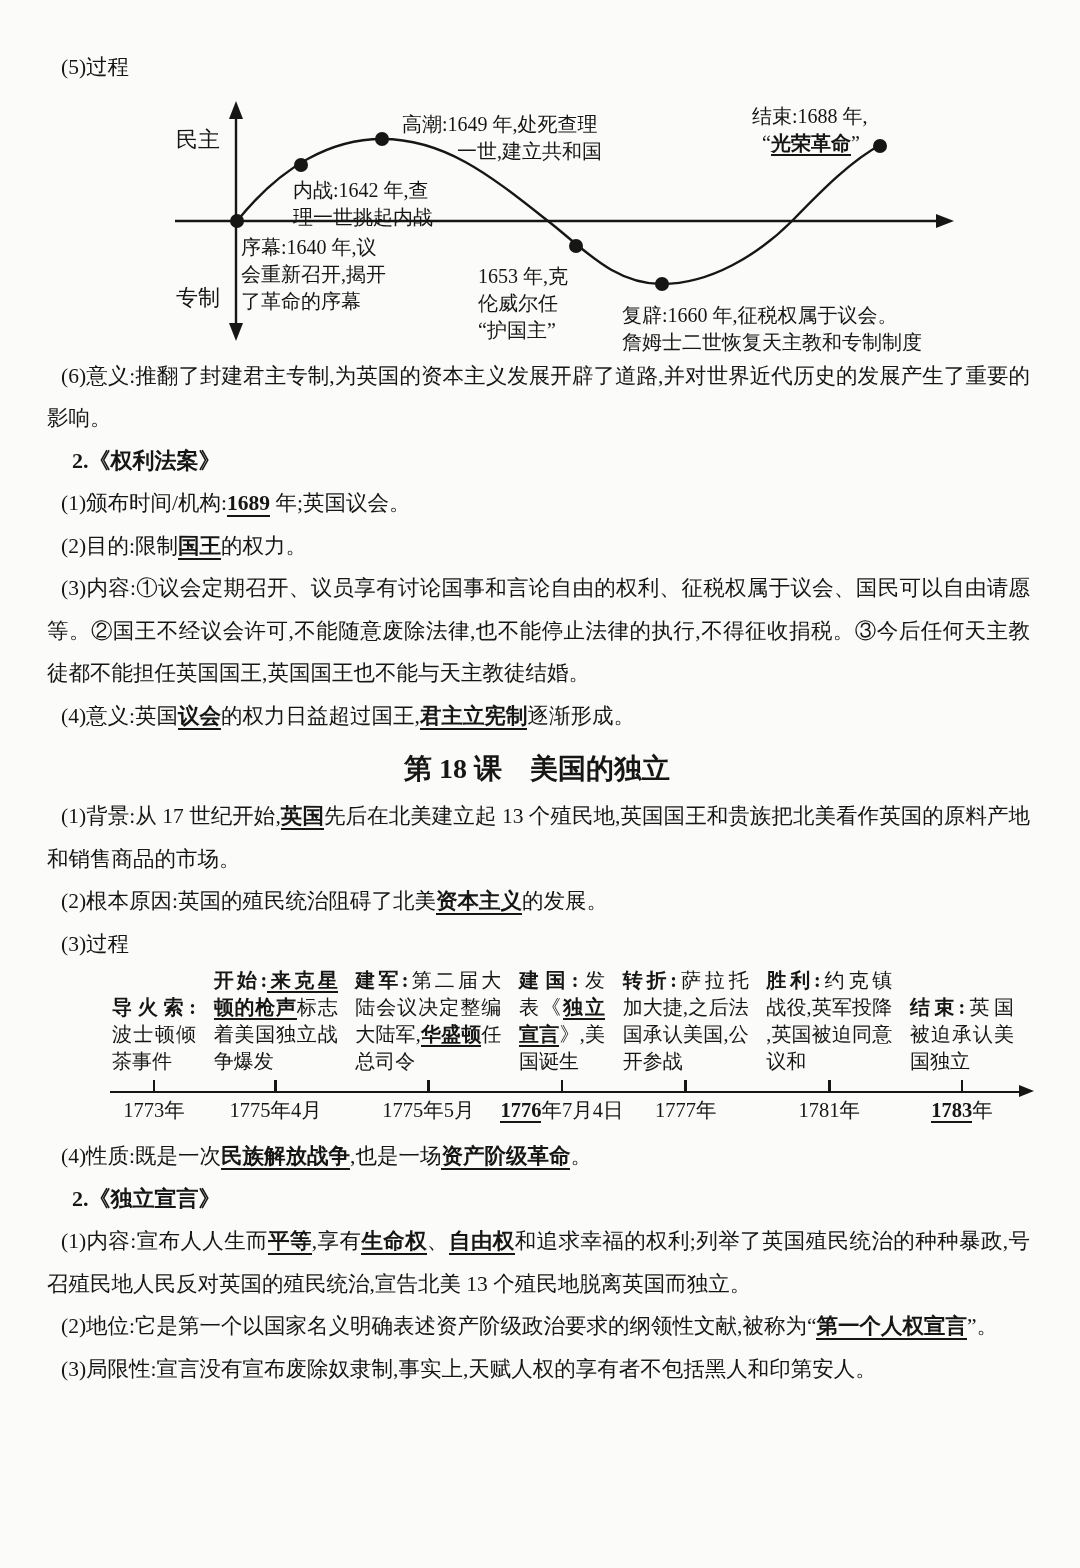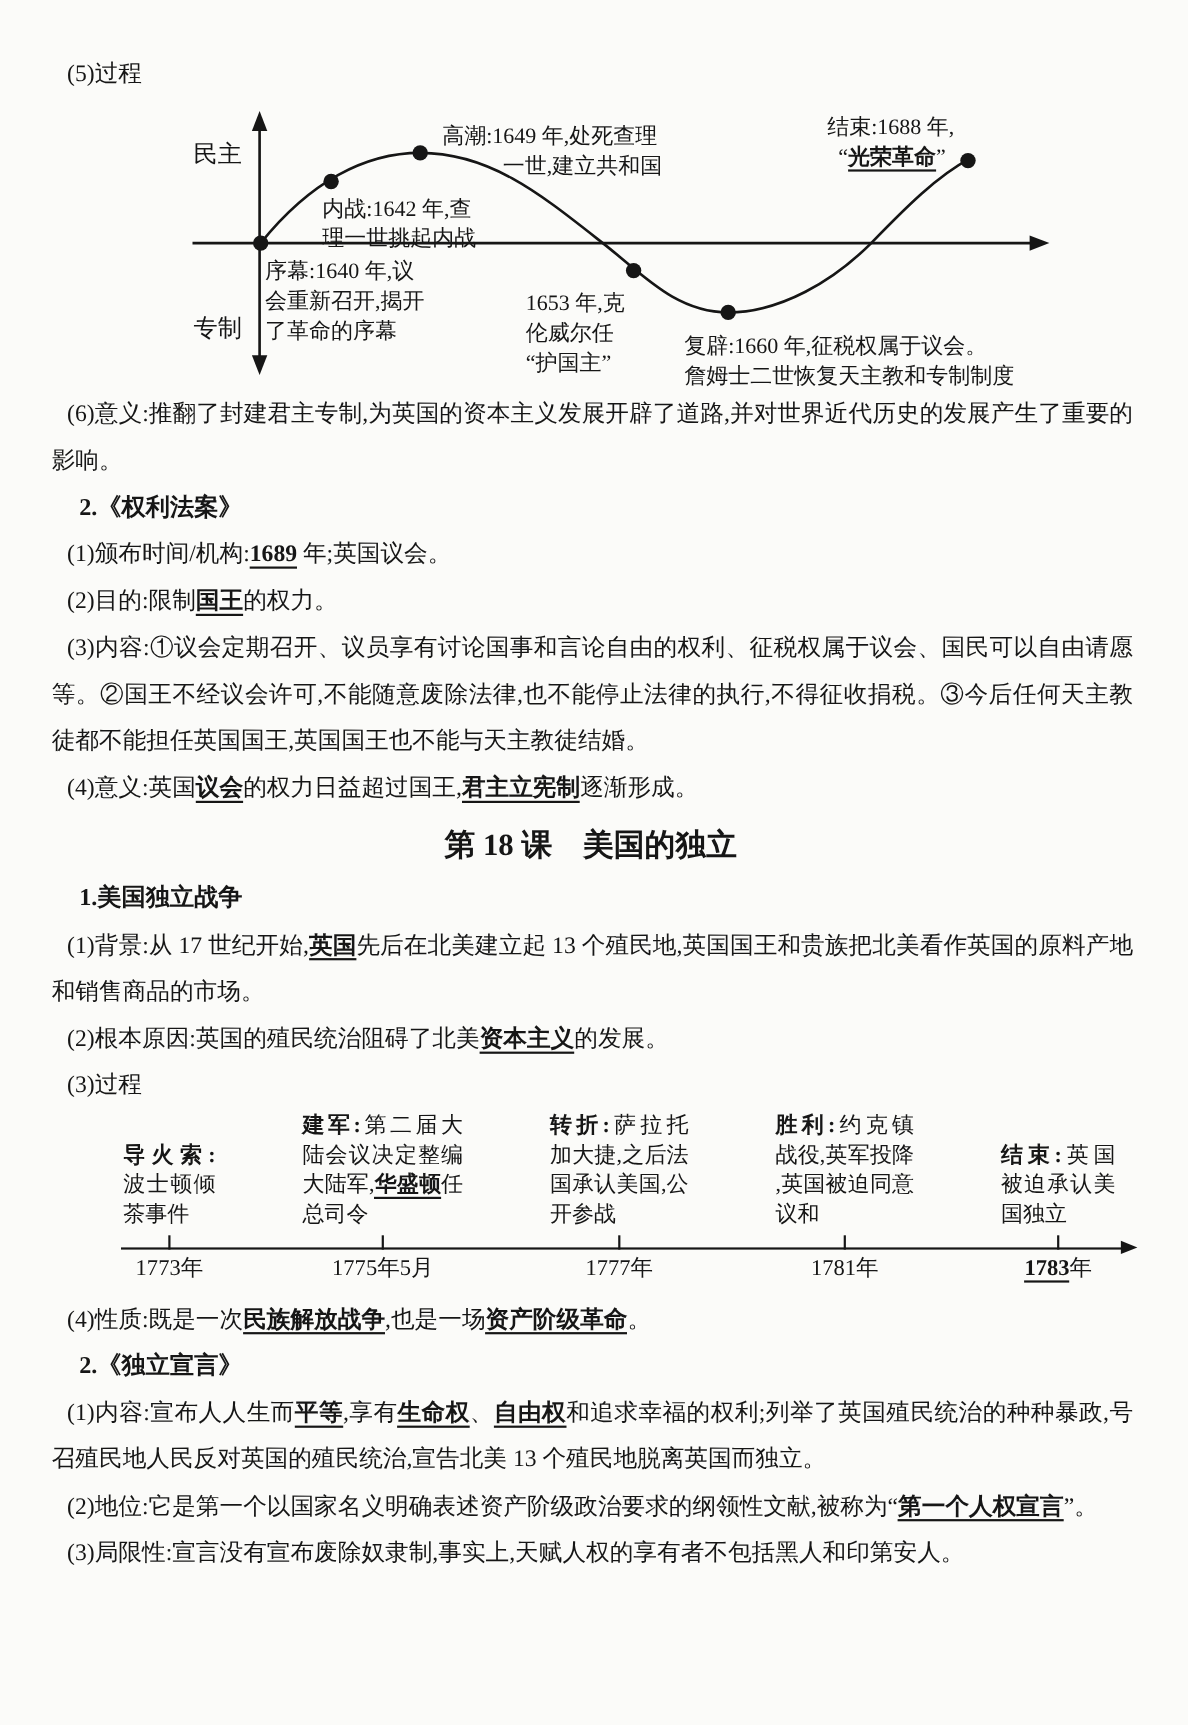--- a/index.html
+++ b/index.html
@@ -135,44 +135,53 @@
   <p class="item"><span>(1)颁布时间/机构:</span><span class="u">1689</span><span> 年;英国议会。</span></p>
 
   <p class="item"><span>(2)目的:限制</span><span class="u">国王</span><span>的权力。</span></p>
 
   <p class="item">(3)内容:①议会定期召开、议员享有讨论国事和言论自由的权利、征税权属于议会、国民可以自由请愿等。②国王不经议会许可,不能随意废除法律,也不能停止法律的执行,不得征收捐税。③今后任何天主教徒都不能担任英国国王,英国国王也不能与天主教徒结婚。</p>
 
   <p class="item"><span>(4)意义:英国</span><span class="u">议会</span><span>的权力日益超过国王,</span><span class="u">君主立宪制</span><span>逐渐形成。</span></p>
 
   <h1 class="lesson">第 18 课　美国的独立</h1>
 
-  <p class="nhead"><span>1.</span><span>美国独立战争</span></p>
 
   <p class="item"><span>(1)背景:从 17 世纪开始,</span><span class="u">英国</span><span>先后在北美建立起 13 个殖民地,英国国王和贵族把北美看作英国的原料产地和销售商品的市场。</span></p>
 
   <p class="item"><span>(2)根本原因:英国的殖民统治阻碍了北美</span><span class="u">资本主义</span><span>的发展。</span></p>
 
   <p class="item">(3)过程</p>
 
   <div class="timeline">
     <div class="tl-row">
 
       <div class="tl-col c0">
         <div class="tl-desc"><span class="th">导火索:</span><span>波士顿倾茶事件</span></div>
         <div class="tl-tick"></div>
         <div class="tl-date">1773年</div>
       </div>
 
+      <div class="tl-col c1">
+        <div class="tl-desc"><span class="th">开始:</span><span class="u">来克星顿的枪声</span><span>标志着美国独立战争爆发</span></div>
+        <div class="tl-tick"></div>
+        <div class="tl-date">1775年4月</div>
+      </div>
 
       <div class="tl-col c2">
         <div class="tl-desc"><span class="th">建军:</span><span>第二届大陆会议决定整编大陆军,</span><span class="u">华盛顿</span><span>任总司令</span></div>
         <div class="tl-tick"></div>
         <div class="tl-date">1775年5月</div>
       </div>
 
+      <div class="tl-col c3">
+        <div class="tl-desc"><span class="th">建国:</span><span>发表《</span><span class="u">独立宣言</span><span>》,美国诞生</span></div>
+        <div class="tl-tick"></div>
+        <div class="tl-date"><span class="u">1776</span><span>年7月4日</span></div>
+      </div>
 
       <div class="tl-col c4">
         <div class="tl-desc"><span class="th">转折:</span><span>萨拉托加大捷,之后法国承认美国,公开参战</span></div>
         <div class="tl-tick"></div>
         <div class="tl-date">1777年</div>
       </div>
 
       <div class="tl-col c5">
         <div class="tl-desc"><span class="th">胜利:</span><span>约克镇战役,英军投降,英国被迫同意议和</span></div>
         <div class="tl-tick"></div>

